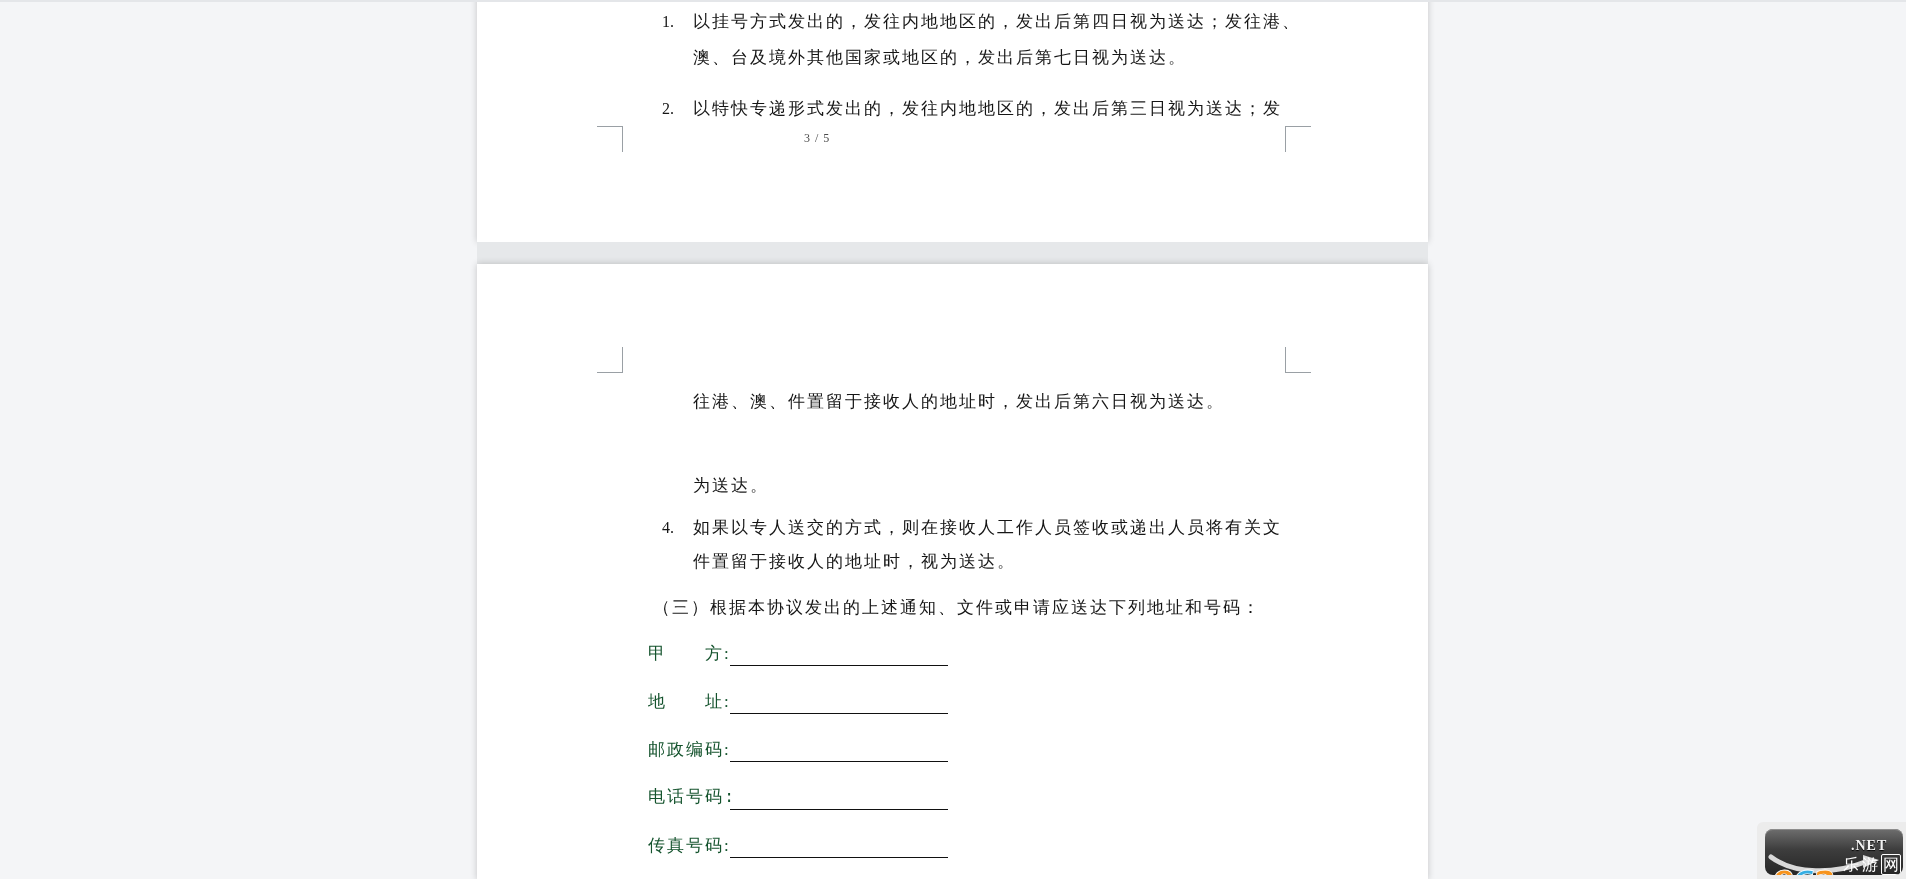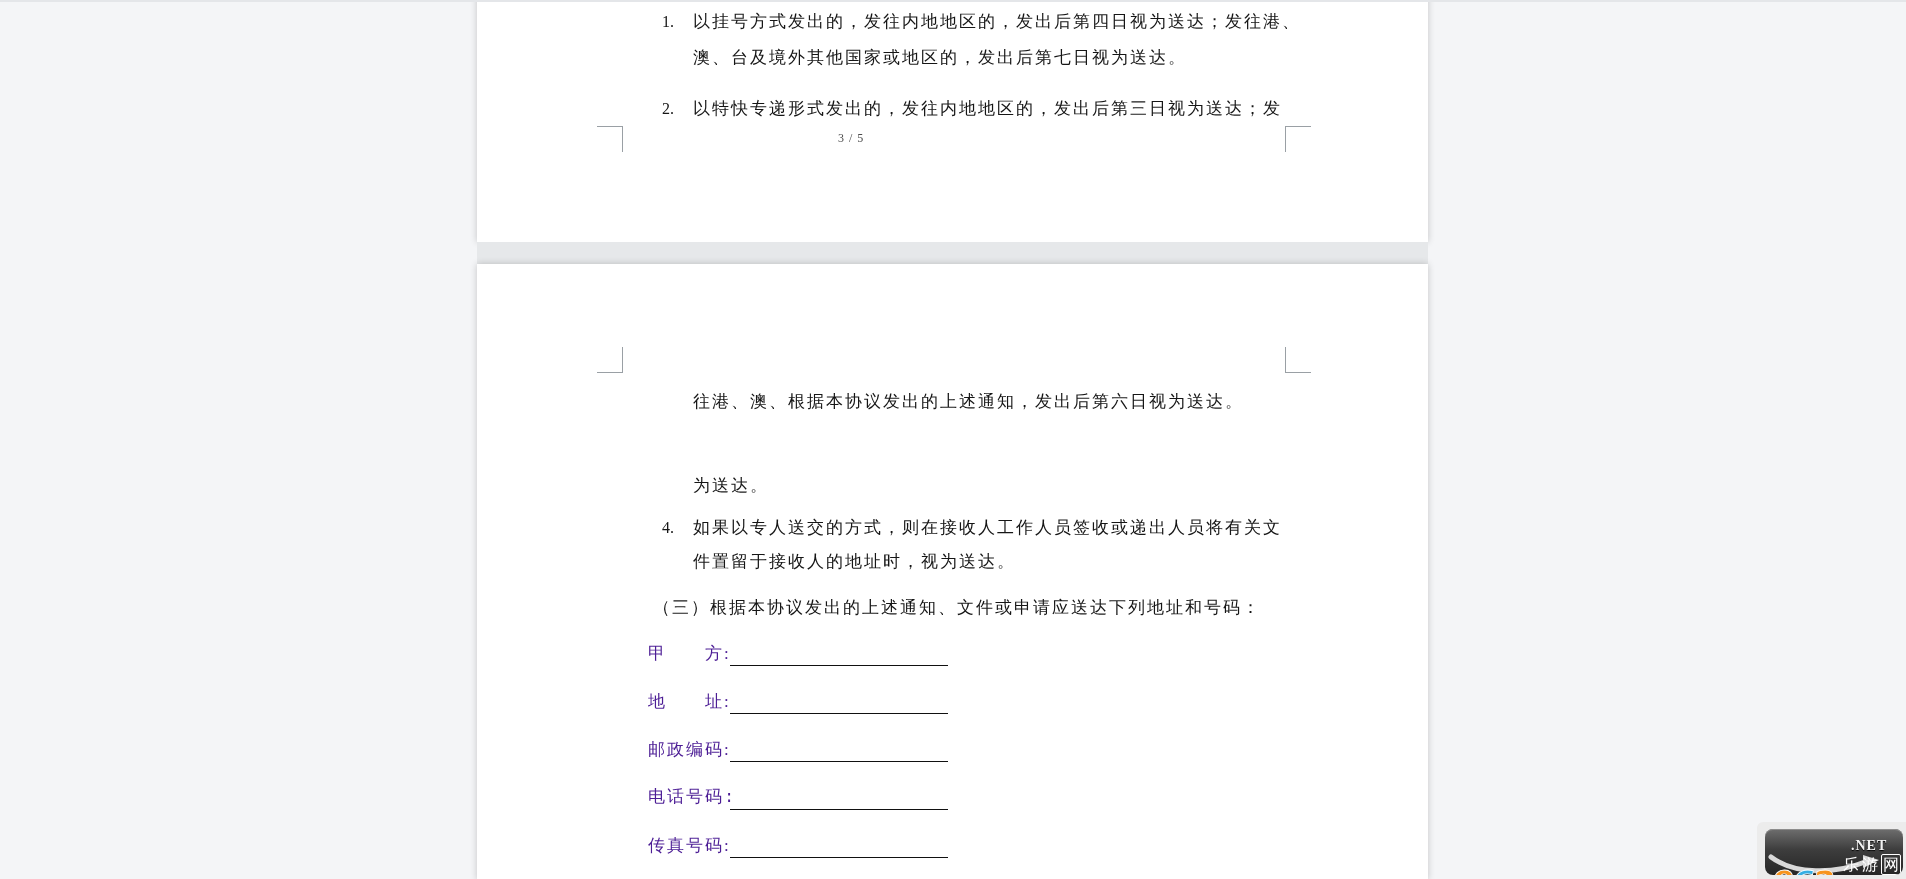--- a/index.html
+++ b/index.html
@@ -51,28 +51,27 @@
   .cm-t{top:83px;}    
   .cm-bl{border-top:1px solid #9aa0a5;border-right:1px solid #9aa0a5;}
   .cm-br{border-top:1px solid #9aa0a5;border-left:1px solid #9aa0a5;}
   .cm-tl{border-bottom:1px solid #9aa0a5;border-right:1px solid #9aa0a5;}
   .cm-tr{border-bottom:1px solid #9aa0a5;border-left:1px solid #9aa0a5;}
 
   .pagenum{
     position:absolute;left:327px;top:137px;
     font-size:12px;color:#4a4a4a;letter-spacing:1px;
     font-family:"Liberation Serif","DejaVu Serif",serif;
-    margin-left:34px;
   }
 
   
   .form-row{position:absolute;left:171px;white-space:nowrap;}
   .fr0{top:379px;} .fr1{top:427px;} .fr2{top:475px;} .fr3{top:523px;font-family:Liberation Mono, monospace;} .fr4{top:571px;}
   .flabel{
-    display:inline-block;color:#4c1d95;font-size:17px;letter-spacing:2px;line-height:22px;
+    display:inline-block;color:#14532d;font-size:17px;letter-spacing:2px;line-height:22px;
   }
   .fline{
     position:absolute;left:82px;top:-2px;width:218px;height:24px;
     border-bottom:1px solid #111;
   }
 
   
   .wm{
     position:absolute;right:0;bottom:0;width:149px;height:57px;
     background:#ececec;border-radius:6px 0 0 0;z-index:60;
@@ -123,21 +122,21 @@
 
   <div class="pagenum">3 / 5</div>
 </div>
 
 <div class="page-gap"></div>
 
 <div class="page page2">
   <div class="cropmark cm-left cm-t cm-tl"></div>
   <div class="cropmark cm-right cm-t cm-tr"></div>
 
-  <div class="line indent p2-l0"><span>往港、澳、根据本协议发出的上述通知，发出后第六日视为送达。</span></div>
+  <div class="line indent p2-l0"><span>往港、澳、件置留于接收人的地址时，发出后第六日视为送达。</span></div>
   <div class="line indent p2-l2"><span>为送达。</span></div>
   <div class="line numbered p2-l3"><span class="num">4.</span><span>如果以专人送交的方式，则在接收人工作人员签收或递出人员将有关文</span></div>
   <div class="line indent p2-l4"><span>件置留于接收人的地址时，视为送达。</span></div>
   <div class="line outdent p2-l5"><span>（三）根据本协议发出的上述通知、文件或申请应送达下列地址和号码：</span></div>
 
   <div class="form-row fr0">
     <span class="flabel">甲　　方:</span>
     <span class="fline"></span>
   </div>
   <div class="form-row fr1">

